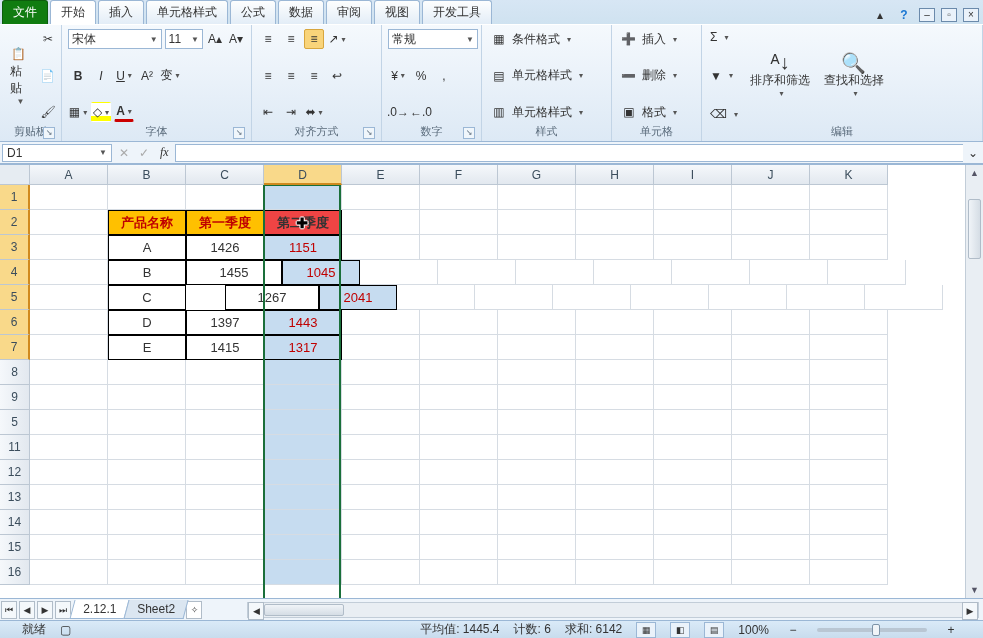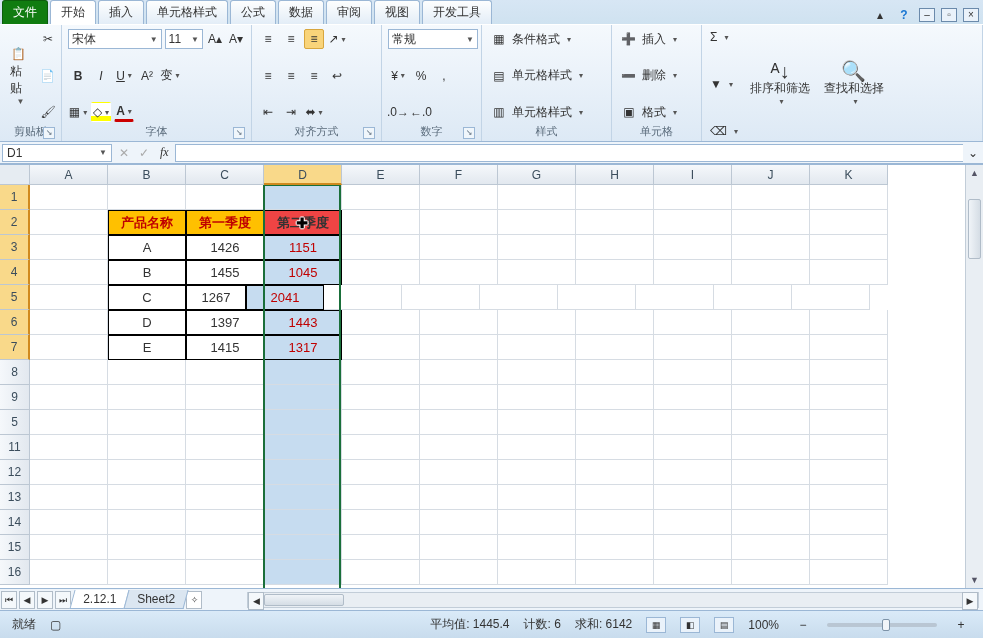--- a/index.html
+++ b/index.html
@@ -63,21 +63,21 @@
 
 .sheettabs { height: 22px; background: #eef4fa; border-top: 1px solid #9bb7d5; display: flex; align-items: center; }
 .nav { width: 16px; height: 18px; border: 1px solid #b0bcc8; background: #f4f8fb; margin: 0 1px; font-size: 9px; text-align: center; line-height: 16px; cursor: pointer; }
 .stab { padding: 2px 10px; border: 1px solid #9bb7d5; border-top: none; background: #dbe6f1; margin-right: -1px; font-size: 12px; cursor: pointer; transform: skew(-15deg); }
 .stab span { display: inline-block; transform: skew(15deg); }
 .stab.active { background: #fff; }
 .hsb { flex: 1; height: 16px; background: #e9eef3; border: 1px solid #c2cdd8; margin: 0 4px; position: relative; }
 .hsb .th { position: absolute; left: 16px; width: 80px; top: 1px; bottom: 1px; background: linear-gradient(#f0f4f8,#d5dde5); border: 1px solid #b0bcc8; border-radius: 2px; }
 
 
-.status { height: 28px; background: linear-gradient(#daeaf8,#c8dced); border-top: 1px solid #9bb7d5; display: flex; align-items: center; padding: 0 12px; font-size: 12px; gap: 14px; }
+.status { height: 18px; background: linear-gradient(#daeaf8,#c8dced); border-top: 1px solid #9bb7d5; display: flex; align-items: center; padding: 0 22px; font-size: 12px; gap: 14px; }
 .status .sp { flex: 1; }
 .viewbtn { width: 20px; height: 16px; border: 1px solid #9bb7d5; background: #eaf2fa; font-size: 9px; text-align: center; line-height: 14px; cursor: pointer; }
 .slider { width: 110px; height: 4px; background: #b9c6d3; position: relative; border-radius: 2px; }
 .slider .kn { position: absolute; left: 50%; top: -4px; width: 8px; height: 12px; background: #f0f4f8; border: 1px solid #7d93a8; border-radius: 2px; }
 </style>
 </head>
 <body>
 
 <div class="tabs">
   <div class="tab file">文件</div>
@@ -251,20 +251,21 @@
         <span class="ico" style="font-size:20px">ᴬ↓</span>
         <span>排序和筛选</span>
           <span class="dd">▾</span>
       </div>
       <div class="bigbtn">
         <span class="ico" style="font-size:20px">🔍</span>
         <span>查找和选择</span>
           <span class="dd">▾</span>
       </div>
     </div>
+    <div class="rlabel"><span>编辑</span></div>
   </div>
 </div>
 
 <div class="fbar">
   <div class="namebox">
       <span>D1</span>
       <span class="dd">▼</span>
     </div>
   <span class="smallbtn" style="color:#aaa">✕</span>
   <span class="smallbtn" style="color:#aaa">✓</span>
@@ -342,34 +343,34 @@
         <div class="cell" style="width: 78px;"></div>
         <div class="cell" style="width: 78px;"></div>
         <div class="cell" style="width: 78px;"></div>
         <div class="cell" style="width: 78px;"></div>
         <div class="cell" style="width: 78px;"></div>
         <div class="cell" style="width: 78px;"></div>
       </div>
       <div class="crow">
         <div class="cell" style="width: 78px;"></div>
         <div class="cell tb" style="width: 78px;">B</div>
-        <div class="cell tb" style="width: 78px;">1455</div>
+        <div class="cell tb" style="width: 96px;">1455</div>
         <div class="cell tb red sel" style="width: 78px; background: rgb(198, 220, 240);">1045</div>
         <div class="cell" style="width: 78px;"></div>
         <div class="cell" style="width: 78px;"></div>
         <div class="cell" style="width: 78px;"></div>
         <div class="cell" style="width: 78px;"></div>
         <div class="cell" style="width: 78px;"></div>
         <div class="cell" style="width: 78px;"></div>
         <div class="cell" style="width: 78px;"></div>
       </div>
       <div class="crow">
         <div class="cell" style="width: 78px;"></div>
         <div class="cell tb" style="width: 78px;">C</div>
-        <div class="cell tb" style="width: 60px;">1267</div>
+        <div class="cell tb" style="width: 94px; margin-left: 39px;">1267</div>
         <div class="cell tb red sel" style="width: 78px; background: rgb(198, 220, 240);">2041</div>
         <div class="cell" style="width: 78px;"></div>
         <div class="cell" style="width: 78px;"></div>
         <div class="cell" style="width: 78px;"></div>
         <div class="cell" style="width: 78px;"></div>
         <div class="cell" style="width: 78px;"></div>
         <div class="cell" style="width: 78px;"></div>
         <div class="cell" style="width: 78px;"></div>
       </div>
       <div class="crow">

